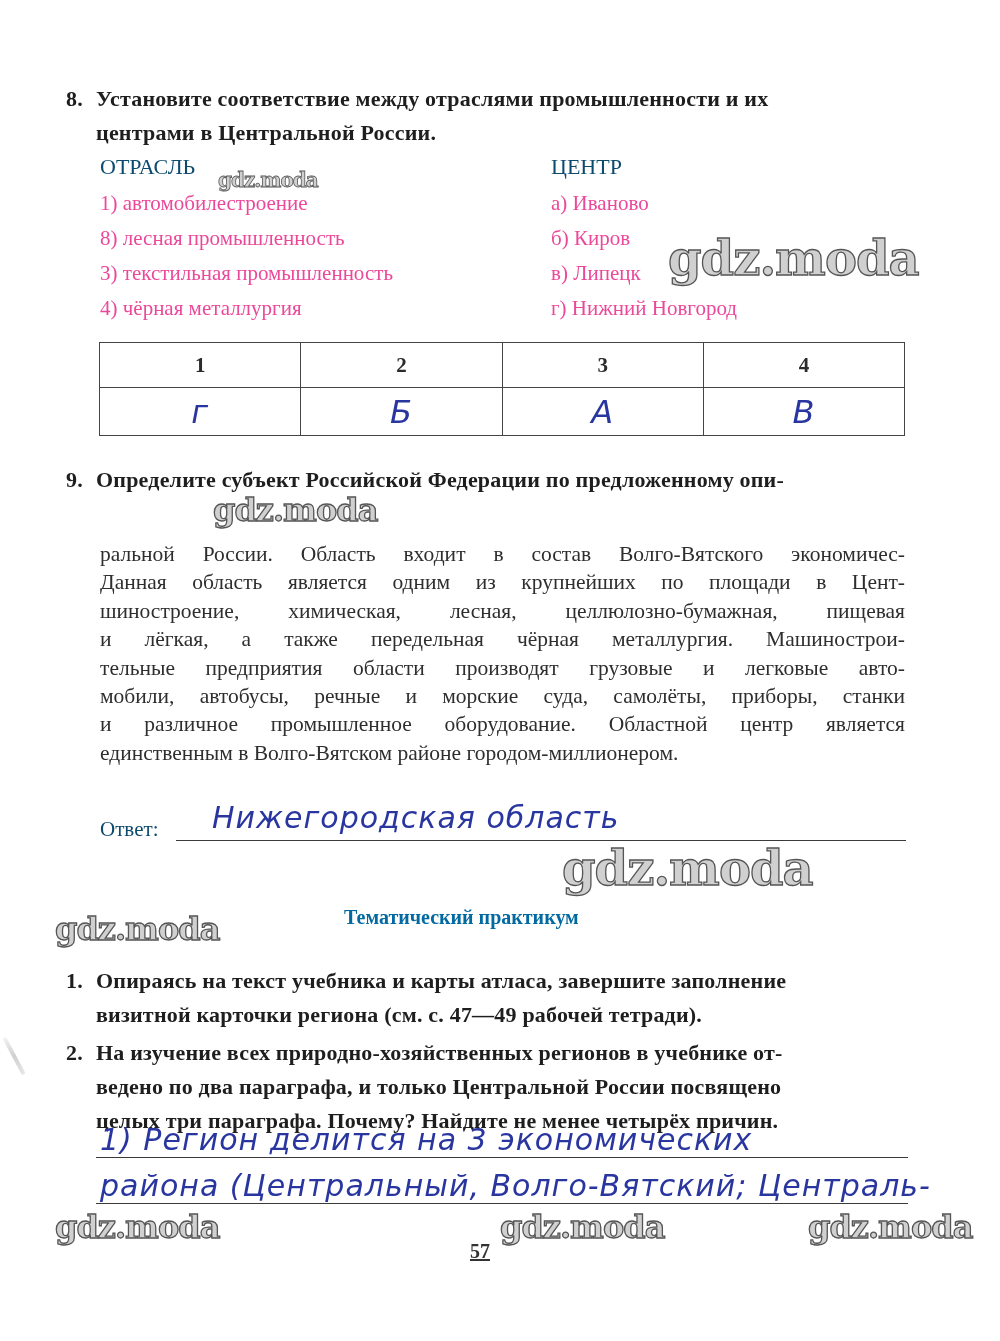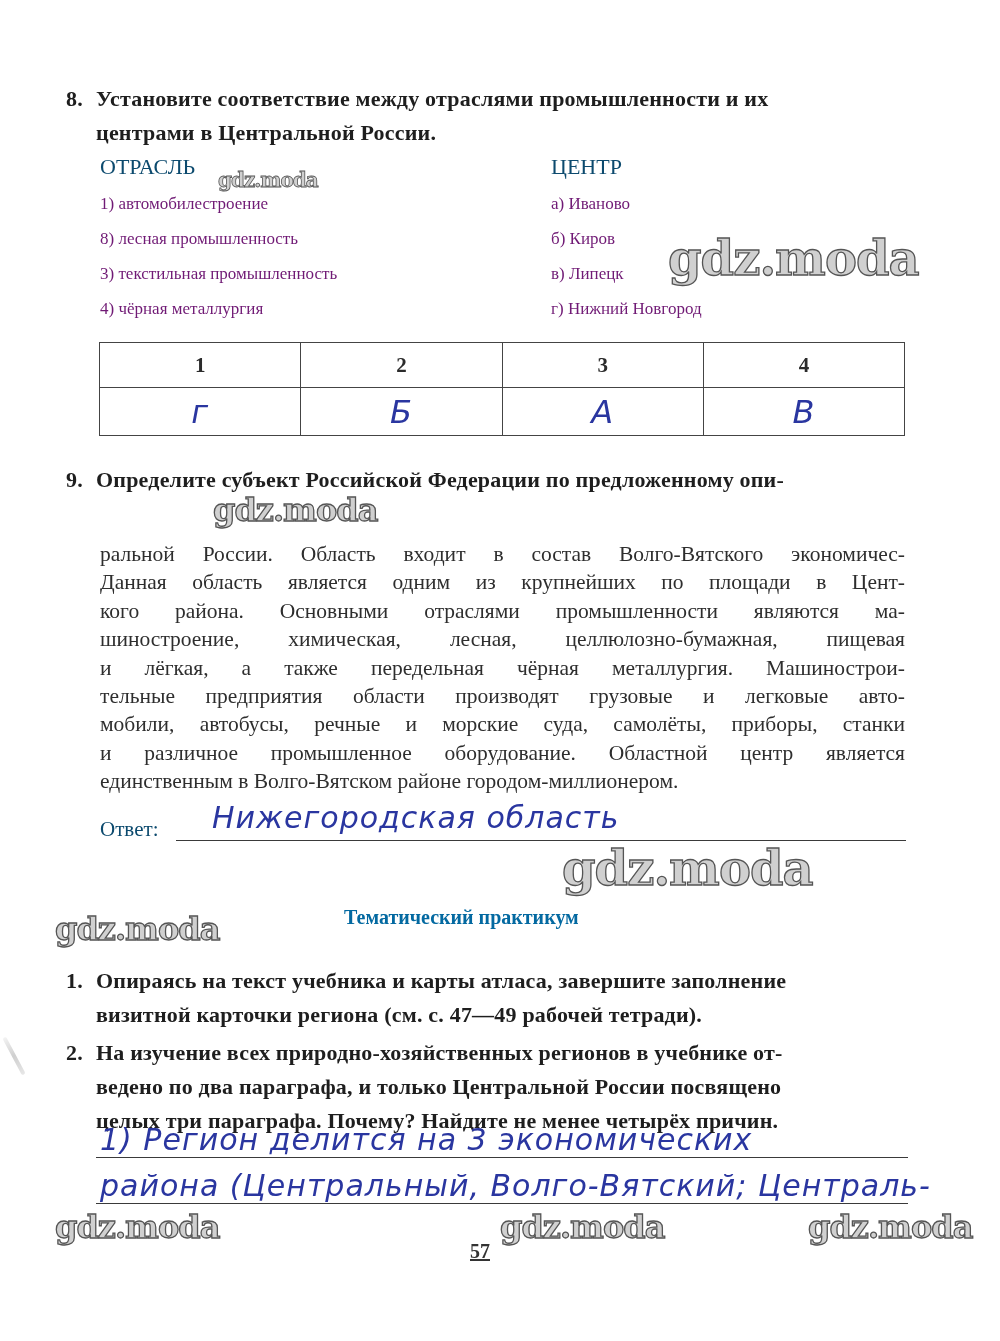--- a/index.html
+++ b/index.html
@@ -8,21 +8,21 @@
       font-family: "DejaVu Serif", serif; color: #2b2b2b;
     }
     .abs { position: absolute; }
     .task-head {
       font-family: "Liberation Serif", serif; font-weight: bold; font-size: 22px; line-height: 34px;
       color: #1e1e1e; letter-spacing: 0.2px;
     }
     .task-head .num { display: inline-block; width: 30px; }
     .task-head .indent { padding-left: 30px; }
     .col-label { font-family: "Liberation Serif", serif; font-size: 22px; color: #0c4a6e; }
-    .list-item { font-family: "Liberation Serif", serif; font-size: 17px; color: #701a75; height: 35px; line-height: 35px; }
+    .list-item { font-family: "Liberation Serif", serif; font-size: 21px; color: #ec4899; height: 35px; line-height: 35px; }
     .body-text {
       font-family: "Liberation Serif", serif; font-size: 21.5px; line-height: 28.4px; color: #2e2e2e;
       text-align: justify; text-align-last: justify;
     }
     .body-text .ln { display: block; text-align: justify; text-align-last: justify; white-space: nowrap; }
     .body-text .ln.last { text-align-last: left; }
     table.answer { border-collapse: collapse; position: absolute; left: 99px; top: 342px; width: 806px; }
     table.answer td {
       border: 1.5px solid #444; text-align: center; width: 25%;
     }
@@ -91,21 +91,20 @@
 </tbody>
   </table>
 
 <div class="abs task-head" style="left:66px; top:463px; width:880px;">
   <div><span class="num">9.</span><span>Определите субъект Российской Федерации по предложенному опи-</span></div>
 </div>
 
 <div class="abs body-text" style="left:100px; top:540px; width:805px;">
   <span class="ln">ральной России. Область входит в состав Волго-Вятского экономичес-</span>
   <span class="ln">Данная область является одним из крупнейших по площади в Цент-</span>
-  <span class="ln">кого района. Основными отраслями промышленности являются ма-</span>
   <span class="ln">шиностроение, химическая, лесная, целлюлозно-бумажная, пищевая</span>
   <span class="ln">и лёгкая, а также передельная чёрная металлургия. Машинострои-</span>
   <span class="ln">тельные предприятия области производят грузовые и легковые авто-</span>
   <span class="ln">мобили, автобусы, речные и морские суда, самолёты, приборы, станки</span>
   <span class="ln">и различное промышленное оборудование. Областной центр является</span>
   <span class="ln last">единственным в Волго-Вятском районе городом-миллионером.</span>
 </div>
 
 <div class="abs col-label" style="left:100px; top:817px; font-size:21px;">Ответ:</div>
 <div class="rule" style="left:176px; top:840px; width:730px;"></div>

